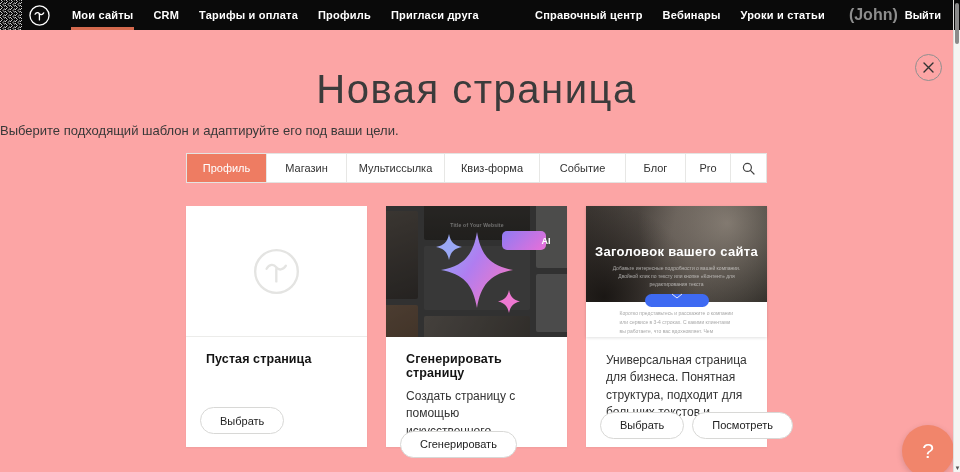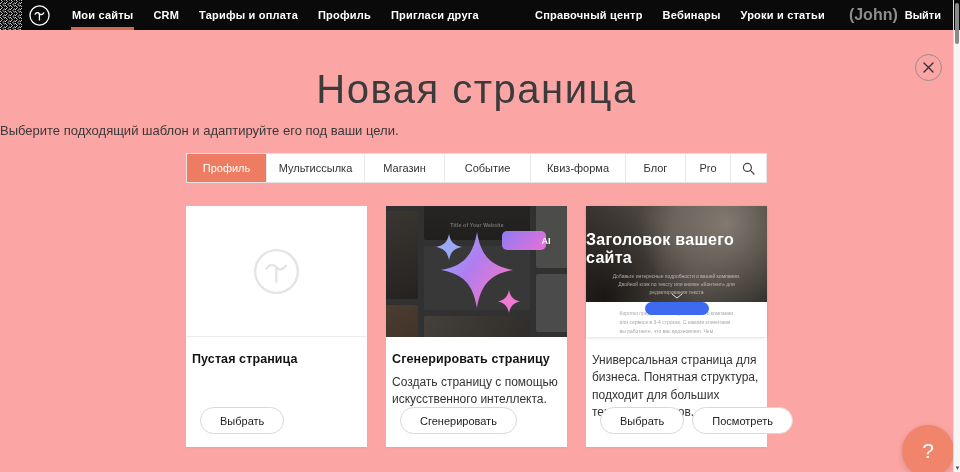--- a/index.html
+++ b/index.html
@@ -69,31 +69,31 @@
   .ai-badge { position:absolute; left:116px; top:25px; width:25px; height:19px; border-radius:5px;
               background:linear-gradient(135deg,#8e7bf3,#e96fd8); color:#fff; font-size:9px;
               font-weight:700; display:flex; align-items:center; justify-content:center;padding-left:44px; }
 
   .thumb-hero { box-shadow:0 1px 3px rgba(0,0,0,.12); }
   .hero { height:96px; position:relative;
           background:
             radial-gradient(circle at 78% 18%, rgba(190,178,165,.50), rgba(0,0,0,0) 55%),
             radial-gradient(circle at 10% 95%, rgba(15,12,10,.8), rgba(0,0,0,0) 50%),
             linear-gradient(105deg,#3a3531 0%,#57504a 45%,#33302b 100%); }
-  .hero-title { padding-top:25px; color:#fff; font-size:16px; font-weight:700;
+  .hero-title { padding-top:38px; text-align:center; color:#fff; font-size:13px; font-weight:700;
                 letter-spacing:.3px; }
   .hero-sub { margin:5px auto 0; width:82%; text-align:center; color:rgba(255,255,255,.55);
               font-size:5px; line-height:1.6; }
   .hero-btn { display:block; margin:6px auto 0; width:64px; height:13px; border-radius:7px;
               background:#3e6af2; border:none; cursor:pointer; }
   .hero-chevron { position:absolute; bottom:3px; left:50%; transform:translateX(-50%); opacity:.85; }
   .hero-white { height:35px; background:#fff; padding-top:7px; }
   .preview-text { width:114px; margin:0 auto; font-size:5px; line-height:1.75; color:#a8a8a8; }
 
-  .card-body { flex:1; position:relative; padding:15px 6px 13px; }
+  .card-body { flex:1; position:relative; padding:15px 20px 13px; }
   .card-title { font-size:12.5px; font-weight:700; color:#141414; margin-bottom:8px; letter-spacing:.1px; }
   .card-desc { font-size:12px; line-height:1.45; color:#333; }
   .card-btns { position:absolute; left:14px; bottom:13px; display:flex; gap:8px; }
   .pill-btn { height:27px; padding:0 19px; border:1px solid #d8d8d6; border-radius:14px;
               background:#fff; font-size:11px; color:#222; cursor:pointer;
               font-family:"Liberation Sans", sans-serif; white-space:nowrap; }
 
   
   .row2 { width:581px; margin:29px auto 0; display:flex; gap:19px; height:40px; }
   .sliver { flex:1; cursor:pointer; }
@@ -159,24 +159,24 @@
       <svg width="11" height="11" viewBox="0 0 11 11">
         <path d="M1 1 L10 10 M10 1 L1 10" stroke="#333" stroke-width="1.4" stroke-linecap="round"></path>
       </svg>
     </button>
 
     <h1 class="page-title">Новая страница</h1>
     <p class="page-subtitle">Выберите подходящий шаблон и адаптируйте его под ваши цели.</p>
 
     <div class="tabs">
       <div class="tab tab-w0 active">Профиль</div>
+      <div class="tab tab-w1">Магазин</div>
       <div class="tab tab-w2">Мультиссылка</div>
-      <div class="tab tab-w1">Магазин</div>
+      <div class="tab tab-w3">Квиз-форма</div>
       <div class="tab tab-w4">Событие</div>
-      <div class="tab tab-w3">Квиз-форма</div>
       <div class="tab tab-w5">Блог</div>
       <div class="tab tab-w6">Pro</div>
       <div class="tab tab-search">
         <svg width="13" height="13" viewBox="0 0 13 13">
           <circle cx="5.4" cy="5.4" r="4" fill="none" stroke="#444" stroke-width="1.2"></circle>
           <path d="M8.4 8.4 L12 12" stroke="#444" stroke-width="1.2" stroke-linecap="round"></path>
         </svg>
       </div>
     </div>
 

